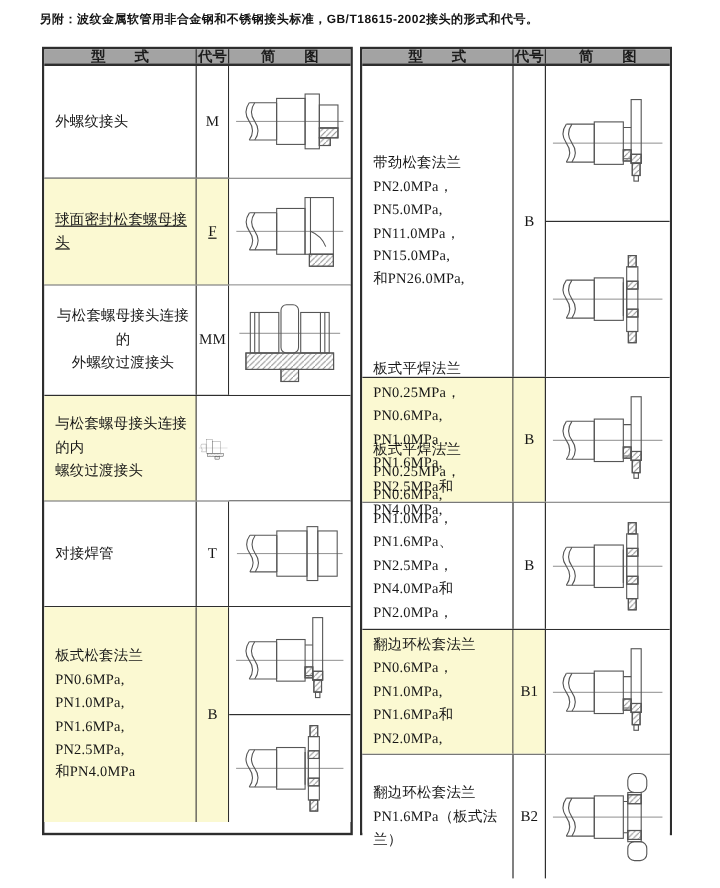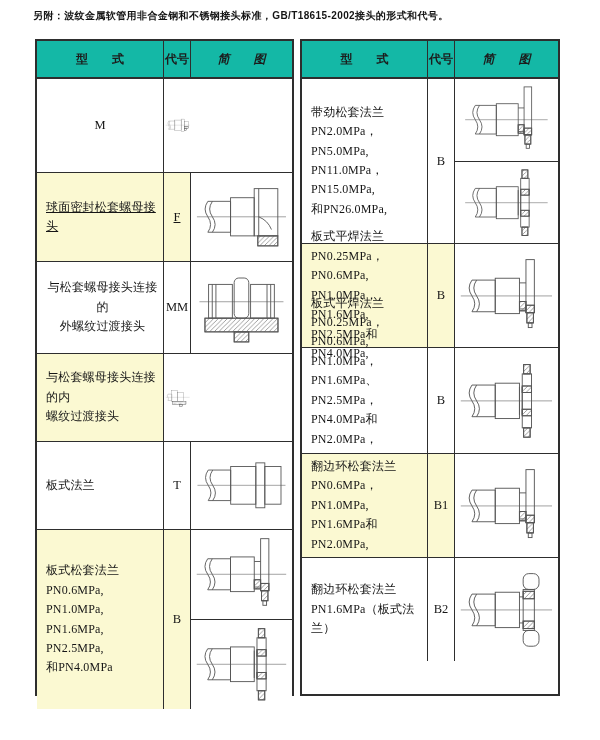--- a/index.html
+++ b/index.html
@@ -14,29 +14,29 @@
     font-weight:bold;font-size:10px;letter-spacing:.4px;color:#141414;
     white-space:nowrap;
   }
   .tbl{
     position:absolute;top:39px;height:657px;box-sizing:border-box;
     border:2px solid #2e2e2e;background:#fff;display:flex;flex-direction:column;
   }
   #left-table{left:35px;width:259px;}
   #right-table{left:300px;width:260px;}
   .thead{
-    display:grid;height:38px;box-sizing:border-box;
-    border-bottom:2px solid #2e2e2e;background:#14b8a6;flex:none;
+    display:grid;height:14px;box-sizing:border-box;
+    border-bottom:2px solid #2e2e2e;background:#a3a3a3;flex:none;
   }
   .hcell{
     display:flex;align-items:center;justify-content:center;
     font-size:12px;font-weight:bold;color:#1c1c1c;
     border-right:1.5px solid #2e2e2e;overflow:hidden;
   }
-  .hcell:last-child{border-right:none;font-style:italic;}
+  .hcell:last-child{border-right:none;}
   .row{
     display:grid;box-sizing:border-box;flex:none;
     border-bottom:1.5px solid #2e2e2e;background:#fff;
   }
   .row:last-child{border-bottom:none;}
   .cell{box-sizing:border-box;min-width:0;min-height:0;}
   .type{
     padding:4px 4px 4px 9px;font-size:12px;line-height:1.62;
     white-space:pre-line;display:flex;flex-direction:column;justify-content:center;
     border-right:1.5px solid #2e2e2e;letter-spacing:.2px;
@@ -66,20 +66,21 @@
 <div class="page-title">另附：波纹金属软管用非合金钢和不锈钢接头标准，GB/T18615-2002接头的形式和代号。</div>
 
 <div class="tbl" id="left-table">
   <div class="thead" style="grid-template-columns:127px 27px 1fr;">
     <div class="hcell">型　　式</div>
     <div class="hcell">代号</div>
     <div class="hcell">简　　图</div>
   </div>
   <div id="left-tbody">
       <div class="row" style="height: 94px; grid-template-columns: 127px 27px 1fr;">
+        <div class="cell type">外螺纹接头</div>
         <div class="cell code">M</div>
         <div class="cell sketch">
           <div class="dwrap">
             <svg viewBox="0 0 104 92" class="diag" preserveAspectRatio="xMidYMid meet">
               <g stroke="#565656" stroke-width="1" fill="none">
                 <line x1="3" y1="46" x2="101" y2="46" stroke-width="0.7" stroke="#6e6e6e"></line>
                 <path d="M15,29 q-6,8.5 0,17 q6,8.5 0,17"></path>
                 <path d="M20,29 q-6,8.5 0,17 q6,8.5 0,17"></path>
                 <line x1="15" y1="29" x2="40" y2="29"></line>
                 <line x1="15" y1="63" x2="40" y2="63"></line>
@@ -162,21 +163,21 @@
                 <rect x="32" y="64" width="54" height="11" fill="url(#hatchp)"></rect>
                 <rect x="32" y="64" width="54" height="11"></rect>
                 <rect x="58" y="75" width="15" height="9" fill="url(#hatchp)"></rect>
                 <rect x="58" y="75" width="15" height="9"></rect>
               </g>
             </svg>
           </div>
         </div>
       </div>
       <div class="row" style="height: 88px; grid-template-columns: 127px 27px 1fr;">
-        <div class="cell type">板式法兰</div>
+        <div class="cell type">对接焊管</div>
         <div class="cell code">T</div>
         <div class="cell sketch">
           <div class="dwrap">
             <svg viewBox="0 0 104 92" class="diag" preserveAspectRatio="xMidYMid meet">
               <g stroke="#565656" stroke-width="1" fill="none">
                 <line x1="3" y1="46" x2="101" y2="46" stroke-width="0.7" stroke="#6e6e6e"></line>
                 <path d="M15,29 q-6,8.5 0,17 q6,8.5 0,17"></path>
                 <path d="M20,29 q-6,8.5 0,17 q6,8.5 0,17"></path>
                 <line x1="15" y1="29" x2="40" y2="29"></line>
                 <line x1="15" y1="63" x2="40" y2="63"></line>
@@ -248,21 +249,21 @@
     </div>
 </div>
 
 <div class="tbl" id="right-table">
   <div class="thead" style="grid-template-columns:126px 27px 1fr;">
     <div class="hcell">型　　式</div>
     <div class="hcell">代号</div>
     <div class="hcell">简　　图</div>
   </div>
   <div id="right-tbody">
-      <div class="row" style="height: 165px; grid-template-columns: 126px 27px 1fr;">
+      <div class="row" style="height: 260px; grid-template-columns: 126px 27px 1fr;">
         <div class="cell type">带劲松套法兰
 PN2.0MPa，PN5.0MPa,
 PN11.0MPa，PN15.0MPa,
 和PN26.0MPa,</div>
         <div class="cell code">B</div>
         <div class="cell sketch">
           <div class="dwrap">
             <svg viewBox="0 0 104 92" class="diag" preserveAspectRatio="xMidYMid meet">
               <g stroke="#565656" stroke-width="1" fill="none">
                 <line x1="3" y1="46" x2="101" y2="46" stroke-width="0.7" stroke="#6e6e6e"></line>

